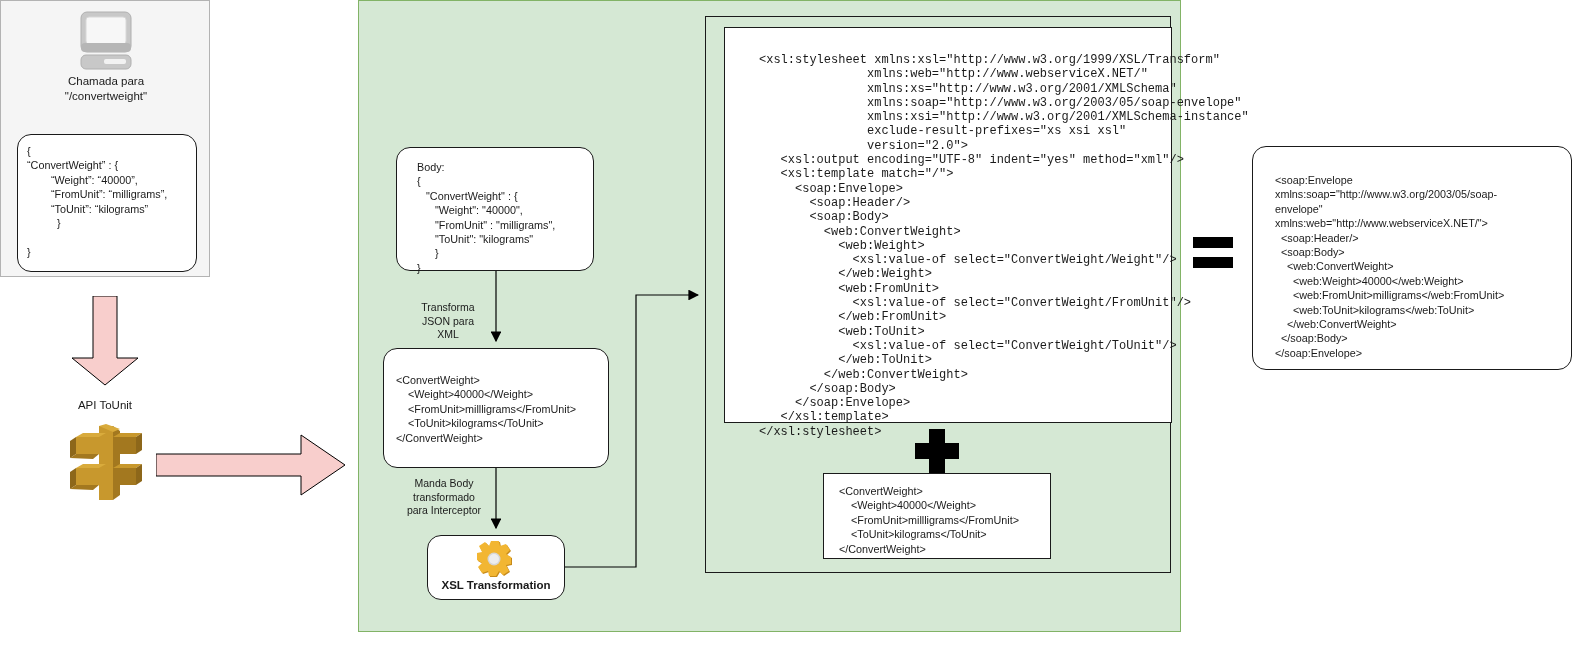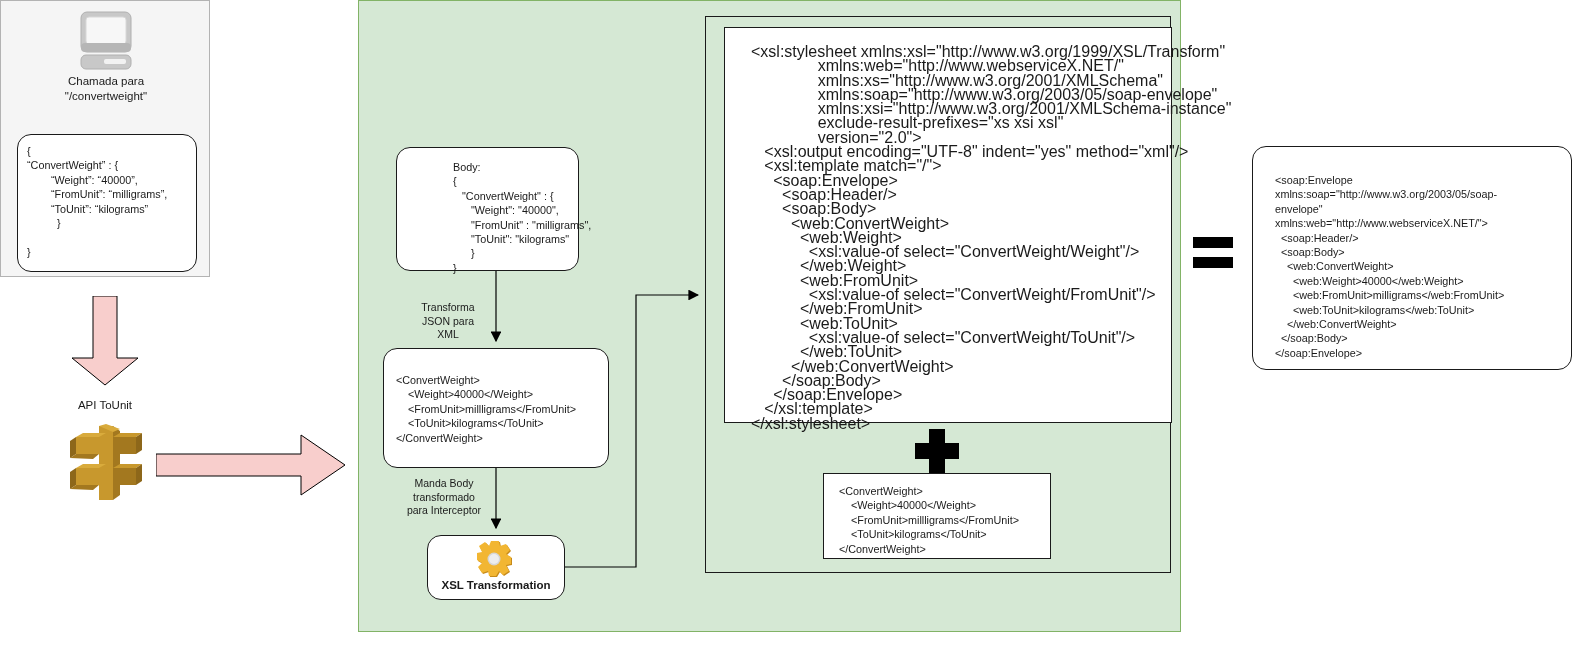--- a/index.html
+++ b/index.html
@@ -73,21 +73,21 @@
     background: #d5e8d4;
     border: 1px solid #82b366;
   }
 
   
   .rbox {
     background: #ffffff;
     border: 1px solid #1a1a1a;
     border-radius: 14px;
   }
-  .body-json-box { left: 396px; top: 147px; width: 183px; height: 124px; padding-left: 36px; }
+  .body-json-box { left: 396px; top: 147px; width: 198px; height: 124px; }
   .body-json-box pre {
     margin: 0; padding: 12px 0 0 20px;
     font-family: "Liberation Sans", sans-serif;
     white-space: pre;
     font-size: 10.8px; line-height: 14.4px; color: #1a1a1a;
   }
   .xml-box { left: 383px; top: 348px; width: 226px; height: 120px; }
   .xml-box pre {
     margin: 0; padding: 24px 0 0 12px;
     font-family: "Liberation Sans", sans-serif;
@@ -113,24 +113,24 @@
     left: 705px; top: 16px; width: 466px; height: 557px;
     background: #d5e8d4;
     border: 1px solid #1a1a1a;
   }
   .xsl-code-box {
     left: 724px; top: 27px; width: 448px; height: 396px;
     background: #ffffff;
     border: 1px solid #1a1a1a;
   }
   .xsl-code-box pre {
-    margin: 0; padding: 17px 0 0 26px;
-    font-family: Liberation Sans, sans-serif;
-    white-space: pre;
-    font-size: 16px; line-height: 14.3px; color: #1a1a1a;
+    margin: 8px; padding: 17px 0 0 26px;
+    font-family: Liberation Mono, monospace;
+    white-space: pre;
+    font-size: 12px; line-height: 14.3px; color: #1a1a1a;
   }
   .plus-sign {
     left: 905px; top: 427px; width: 64px; height: 48px;
   }
   .cw-box {
     left: 823px; top: 473px; width: 228px; height: 86px;
     background: #ffffff;
     border: 1px solid #1a1a1a;
   }
   .cw-box pre {

